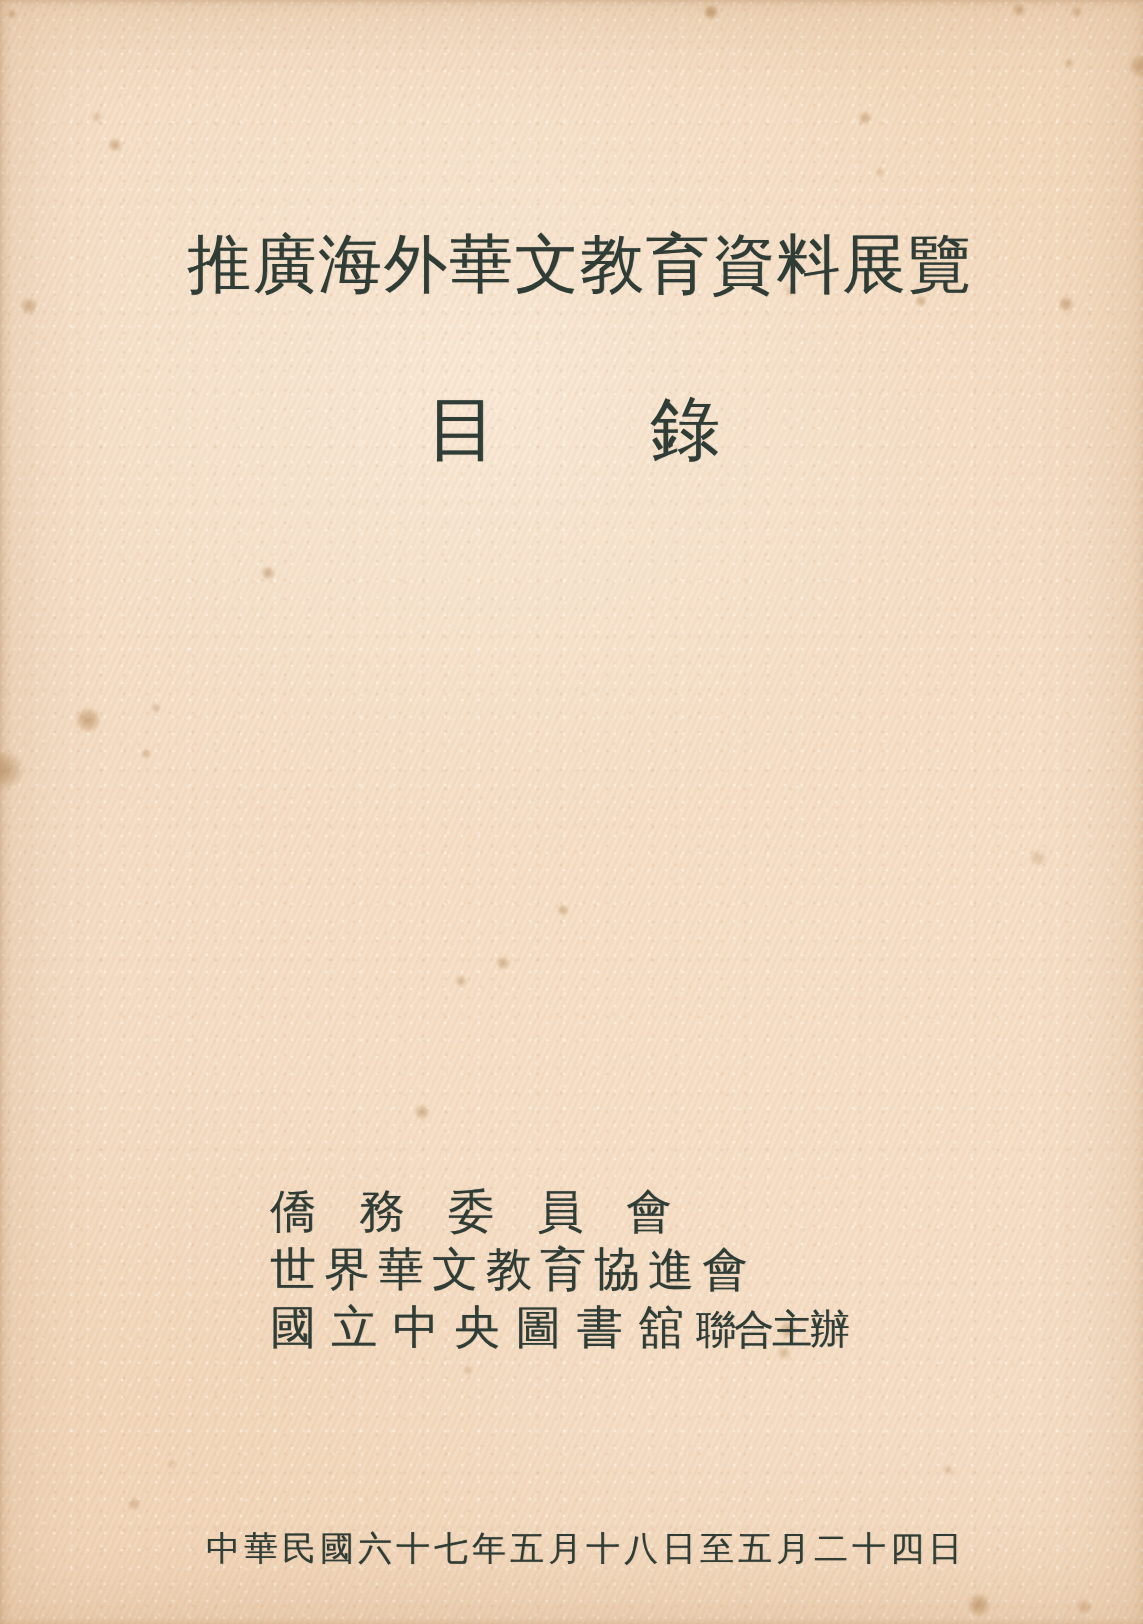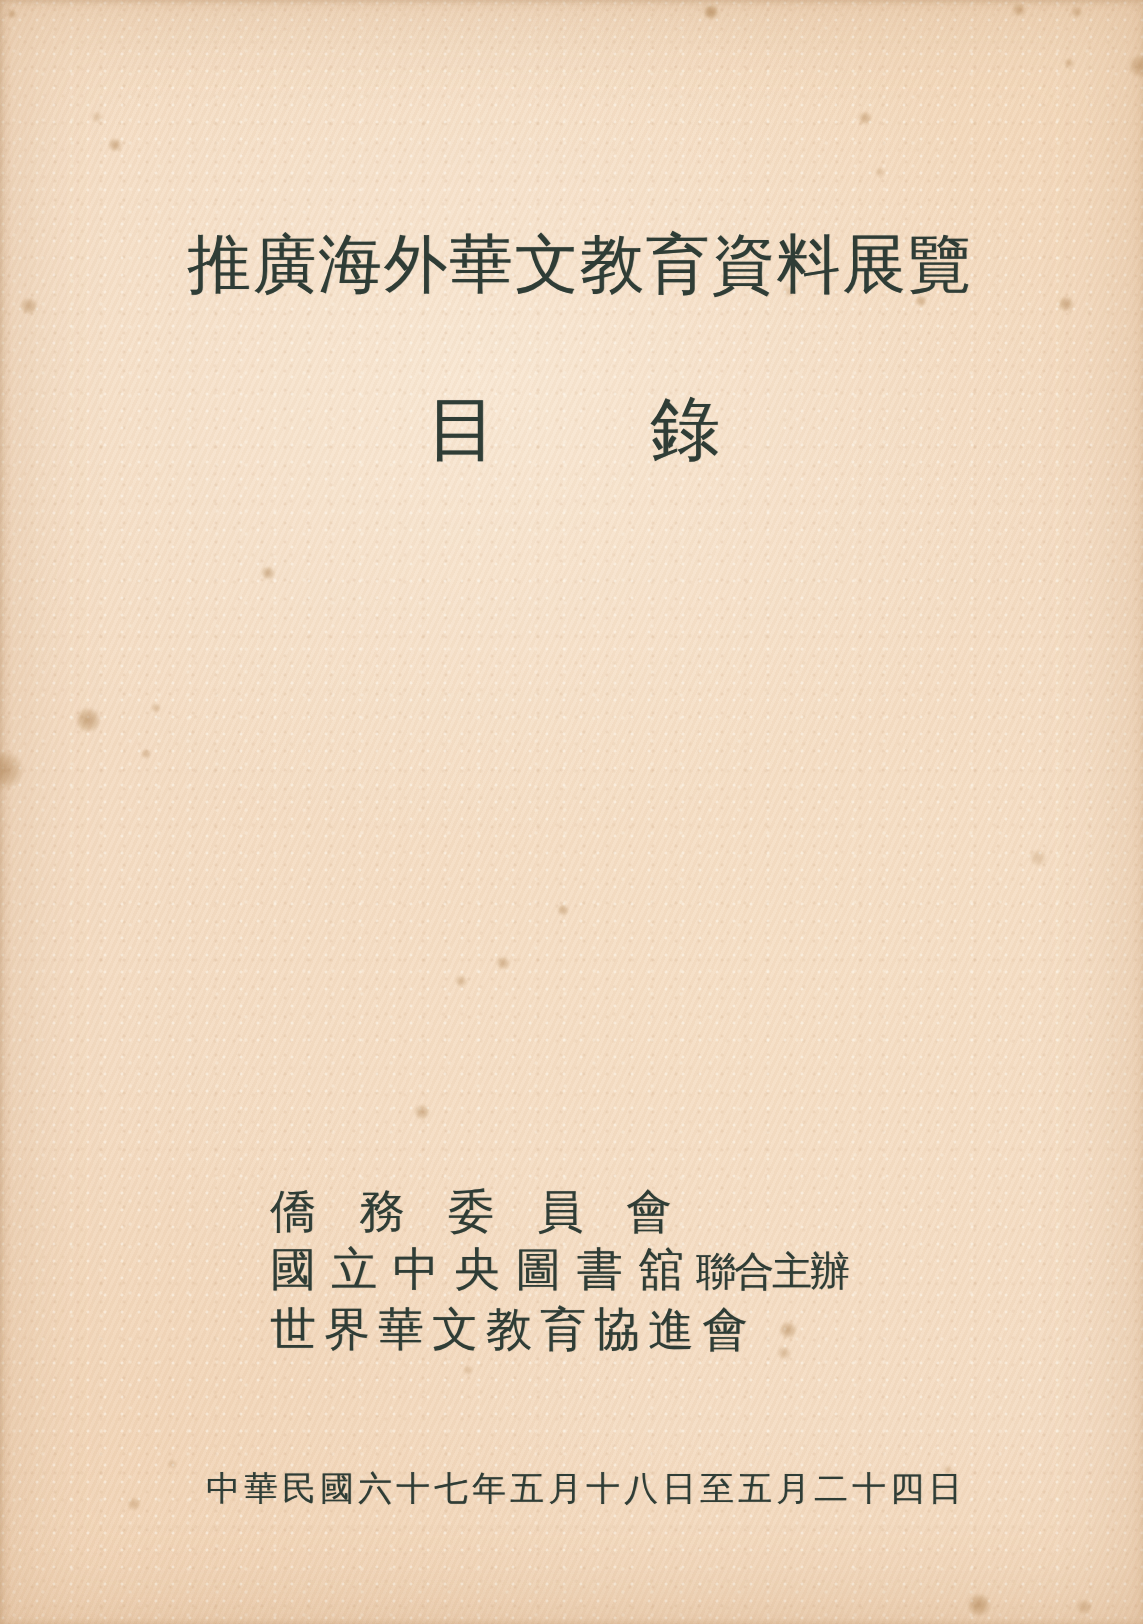--- a/index.html
+++ b/index.html
@@ -105,21 +105,21 @@
     vertical-align: baseline;
   }
   .joint {
     font-size: 40px;
     letter-spacing: -2px;
     margin-left: 12px;
   }
 
   .date-line {
     left: 206px;
-    top: 1468px;
+    top: 1528px;
     font-size: 34px;
     letter-spacing: 4px;
     line-height: 1.2;
   }
 </style>
 </head>
 <body>
 
 <div class="page">
 
@@ -162,22 +162,22 @@
 
   <h1 class="ink title">推廣海外華文教育資料展覽</h1>
 
   <div>
     <span class="ink heading-char mu">目</span>
     <span class="ink heading-char lu">錄</span>
   </div>
 
   <div class="org-block">
     <div class="org-row row1 justify-line">僑務委員會</div>
+    <div class="org-row row3 justify-line">世界華文教育協進會</div>
     <div class="org-row">
       <span class="org-justify">國立中央圖書舘</span><span class="joint">聯合主辦</span>
     </div>
-    <div class="org-row row3 justify-line">世界華文教育協進會</div>
   </div>
 
   <div class="ink date-line">中華民國六十七年五月十八日至五月二十四日</div>
 
   <div class="vignette"></div>
 </div>
 
 </body></html>

